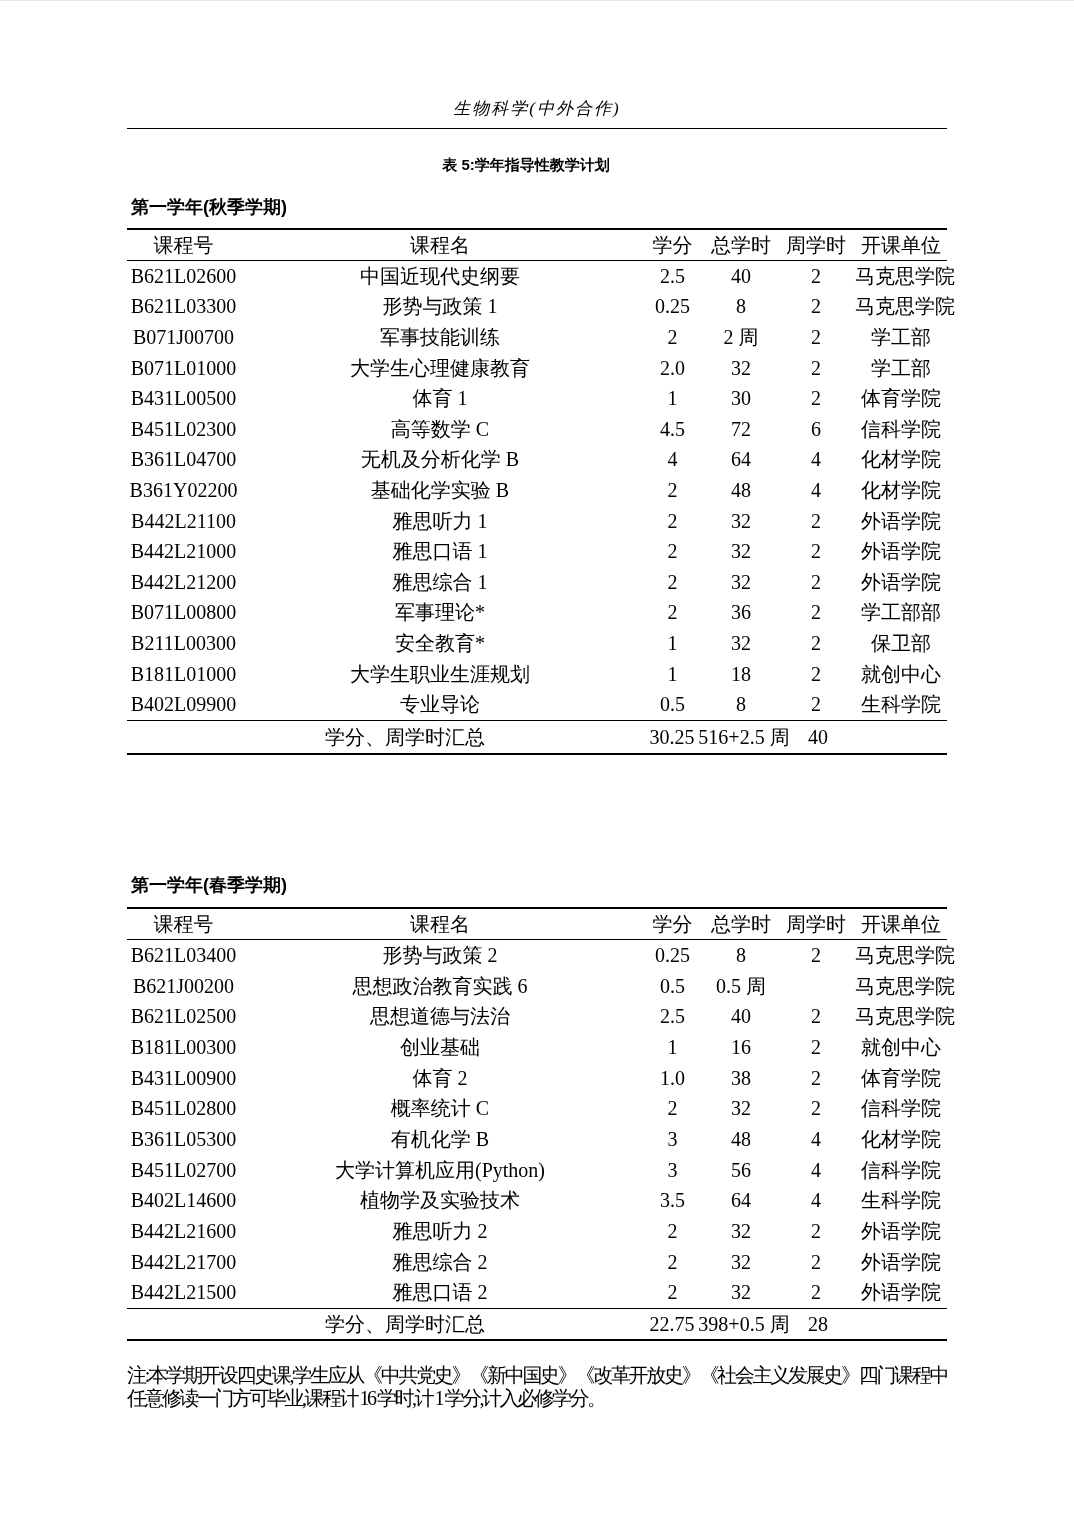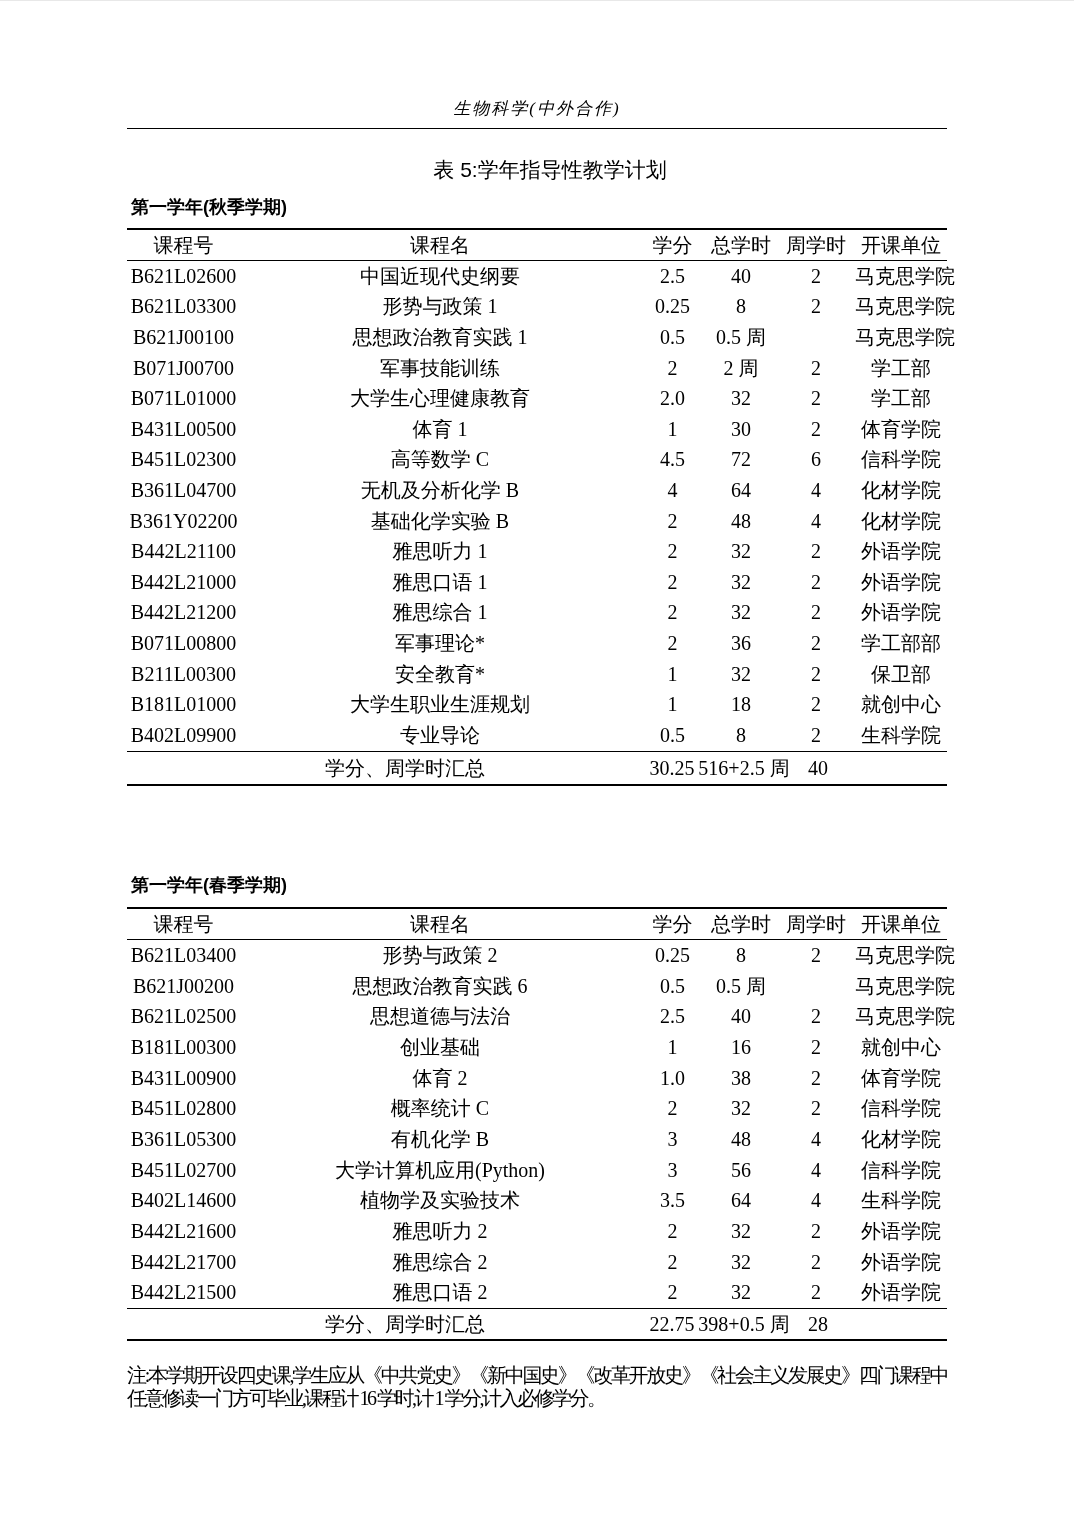--- a/index.html
+++ b/index.html
@@ -10,22 +10,22 @@
   }
   .running-head {
     position:absolute; top:96px; left:127px; width:820px;
     text-align:center; font-size:17px; font-style:italic; letter-spacing:2px;
   }
   .head-rule {
     position:absolute; top:127px; left:127px; width:820px; height:0;
     border-bottom:1.6px solid #000;
   }
   .doc-title {
-    position:absolute; top:155px; left:140px; width:820px;
-    text-align:center; font-size:21px; font-weight:normal;
+    position:absolute; top:155px; left:116px; width:820px;
+    text-align:center; font-size:15px; font-weight:bold;
     font-family:"Liberation Sans","DejaVu Sans",sans-serif;
   }
   .section-heading {
     position:absolute; left:131px; font-size:18px; font-weight:bold;
     font-family:"Liberation Sans","DejaVu Sans",sans-serif;
   }
   .s1 { top:194px; }
   .s2 { top:872px; }
   .course-table {
     position:absolute; left:127px; width:820px;
@@ -95,28 +95,20 @@
         </tr>
         <tr>
           <td>B621L03300</td>
           <td>形势与政策 1</td>
           <td>0.25</td>
           <td>8</td>
           <td>2</td>
           <td>马克思学院</td>
         </tr>
         <tr>
-          <td>B621J00100</td>
-          <td>思想政治教育实践 1</td>
-          <td>0.5</td>
-          <td>0.5 周</td>
-          <td></td>
-          <td>马克思学院</td>
-        </tr>
-        <tr>
           <td>B071J00700</td>
           <td>军事技能训练</td>
           <td>2</td>
           <td>2 周</td>
           <td>2</td>
           <td>学工部</td>
         </tr>
         <tr>
           <td>B071L01000</td>
           <td>大学生心理健康教育</td>

